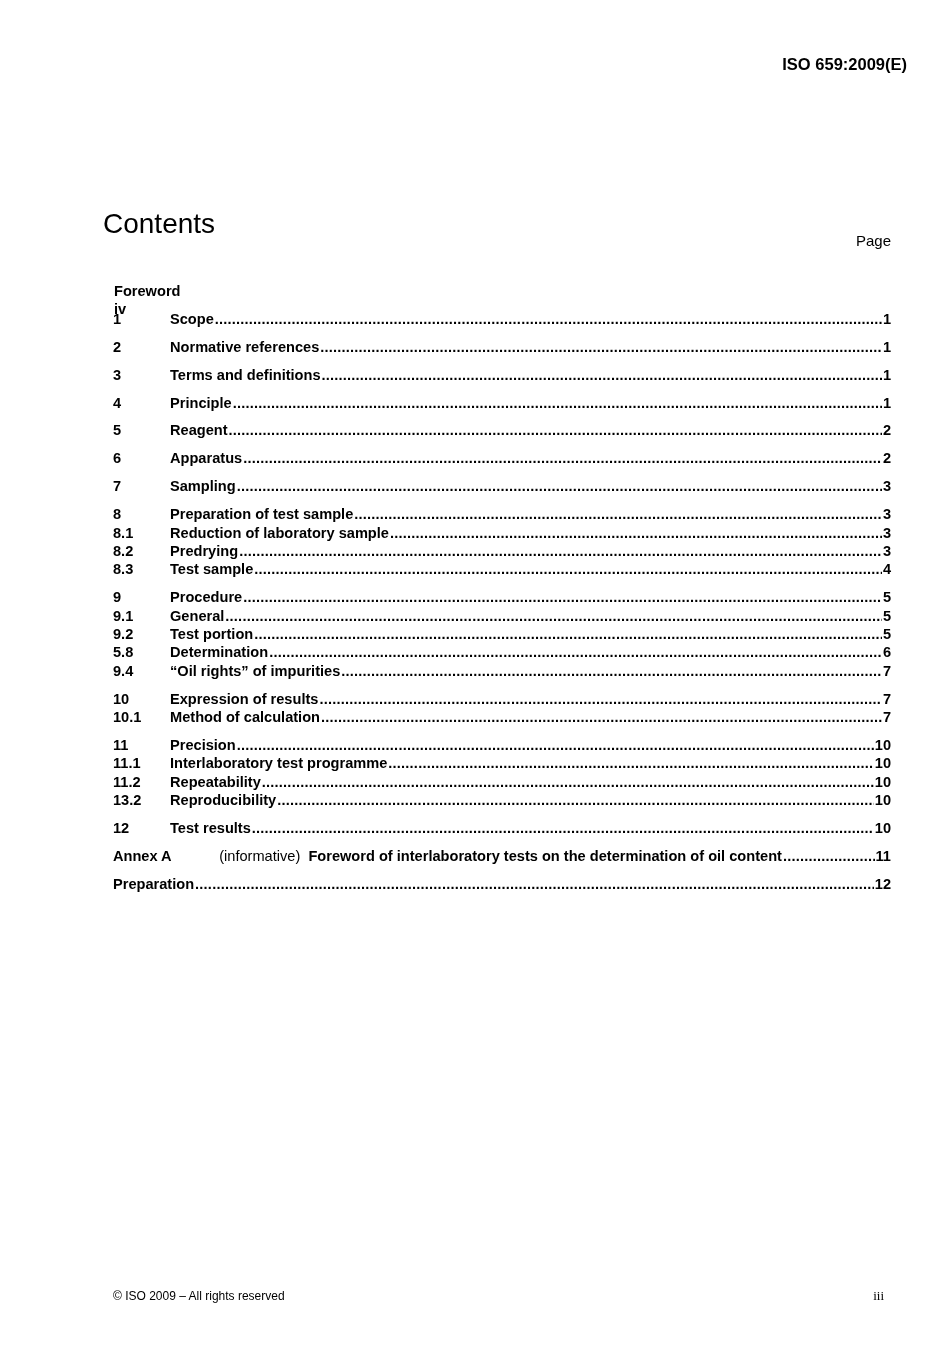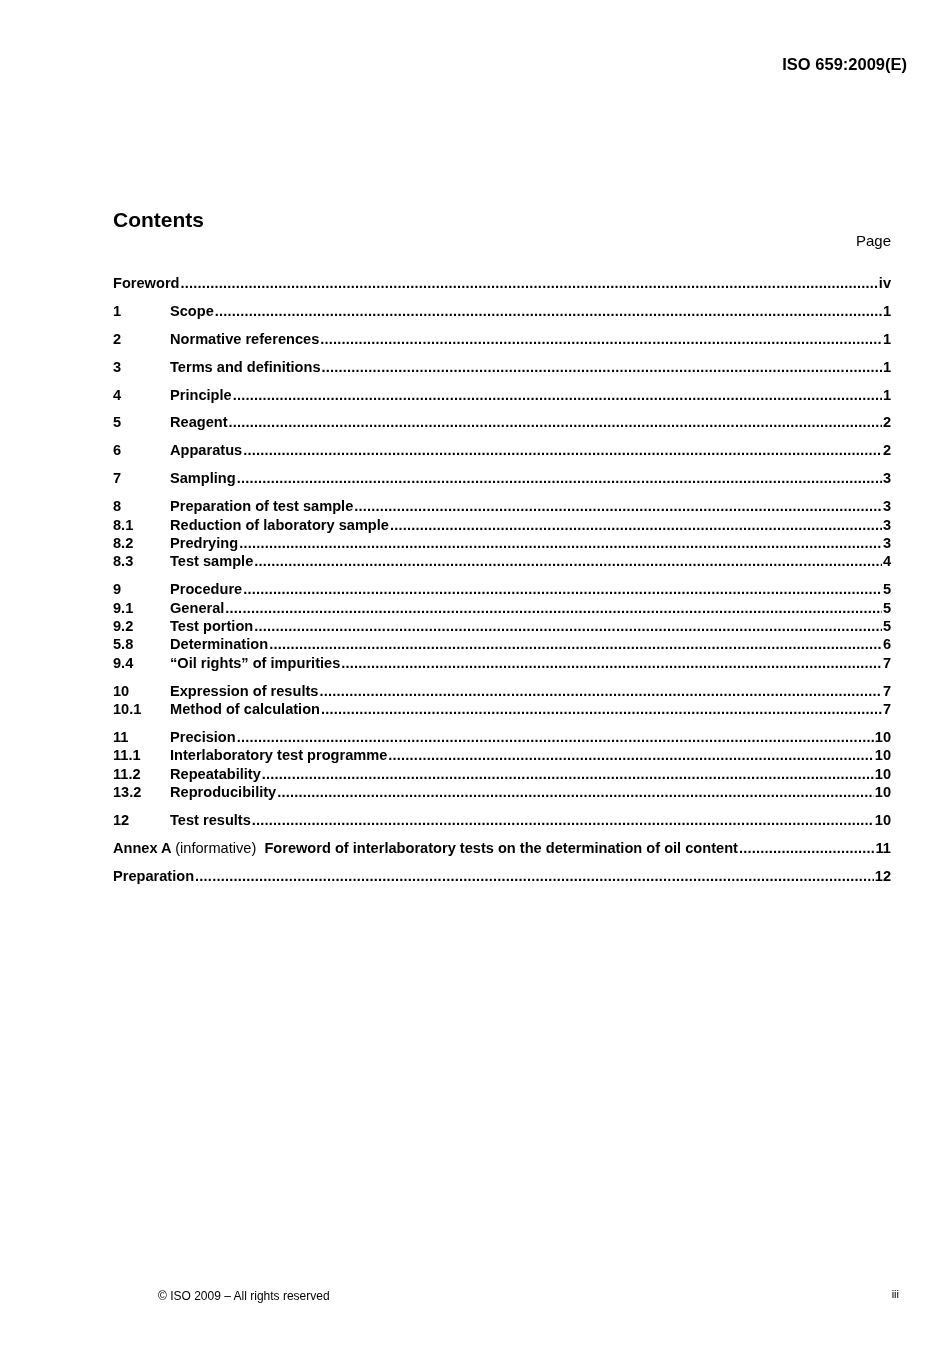--- a/index.html
+++ b/index.html
@@ -1,31 +1,31 @@
 <!DOCTYPE html>
 <html><head>
   <meta charset="utf-8">
   <style>
     html, body { margin: 0; padding: 0; background: #ffffff; }
     body { width: 950px; height: 1345px; position: relative; overflow: hidden; color: #000; font-family: "Liberation Sans", sans-serif; }
     .doc-id { position: absolute; top: 55px; right: 43px; font-size: 16.5px; font-weight: bold; }
-    .contents-title { position: absolute; top: 208px; left: 113px; font-size: 21px; font-weight: bold; }
+    .contents-title { position: absolute; top: 208px; left: 103px; font-size: 28px; font-weight: normal; }
     .page-label { position: absolute; top: 232px; right: 59px; font-size: 15px; }
     .toc { position: absolute; top: 270px; left: 113px; width: 778px; }
     .toc-row { display: flex; align-items: baseline; font-size: 14.6px; font-weight: bold; height: 18.4px; line-height: 18.4px; white-space: nowrap; }
     .toc-row.gap { margin-top: 9.5px; }
-    .toc-row:first-child { margin-top: 4px; }
+    .toc-row:first-child { margin-top: 12px; flex-direction: column; }
     .num { width: 57px; flex: 0 0 57px; }
     .title { flex: 0 0 auto; }
-    .normal { font-weight: normal; }
+    .normal { font-weight: normal; margin-left: 44px; }
     .dots { flex: 1 1 auto; overflow: hidden; margin: 0 1px; }
     .dots::after { content: "....................................................................................................................................................................................................................................................................................................."; letter-spacing: 0.2px; }
     .pg { flex: 0 0 auto; text-align: center; }
-    .footer-left { position: absolute; top: 1289px; left: 113px; font-size: 12px; margin-left: 45px; }
-    .footer-right { position: absolute; top: 1288px; right: 51px; font-size: 11px; }
+    .footer-left { position: absolute; top: 1289px; left: 113px; font-size: 12px; }
+    .footer-right { position: absolute; top: 1288px; right: 66px; font-size: 13px; font-family: Liberation Serif, serif; }
   </style>
 </head>
 <body>
 
 <div class="doc-id">ISO 659:2009(E)</div>
 <div class="contents-title">Contents</div>
 <div class="page-label">Page</div>
 
 <div class="toc">
   <div id="toc-rows">

